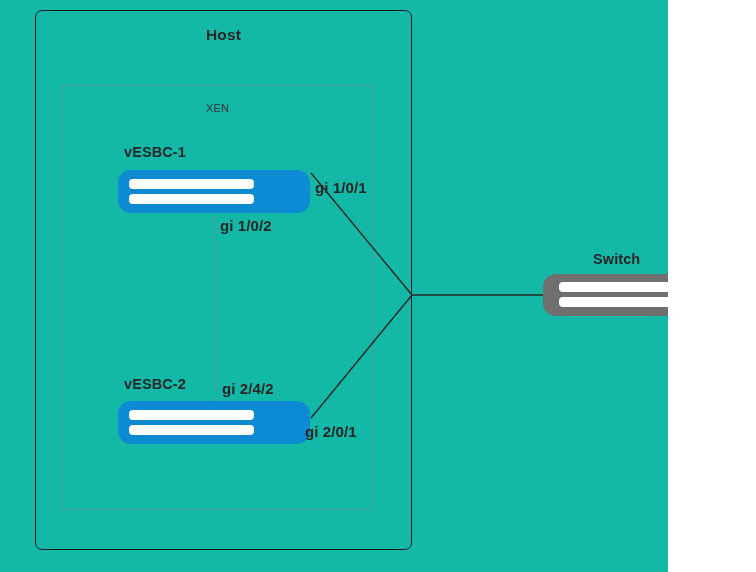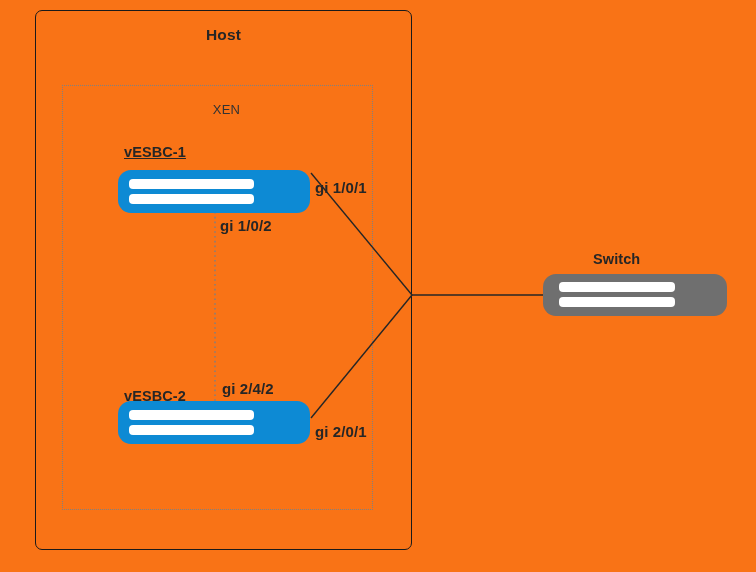--- a/index.html
+++ b/index.html
@@ -8,23 +8,23 @@
     padding: 0;
     background: #ffffff;
   }
   body {
     font-family: "Liberation Sans", sans-serif;
     -webkit-font-smoothing: antialiased;
   }
 
   #canvas {
     position: relative;
-    width: 756px;
+    width: 668px;
     height: 572px;
-    background: #f97316;
+    background: #14b8a6;
     overflow: hidden;
   }
 
   
   .host-box {
     position: absolute;
     left: 35px;
     top: 10px;
     width: 377px;
     height: 540px;
@@ -53,41 +53,41 @@
     width: 377px;
     text-align: center;
     font-size: 15.5px;
     font-weight: bold;
     color: #262626;
     letter-spacing: .2px;
   }
 
   .xen-title {
     position: absolute;
-    left: 71px;
+    left: 62px;
     top: 102px;
     width: 311px;
     text-align: center;
-    font-size: 13px;
+    font-size: 11px;
     font-weight: normal;
     color: #333333;
     letter-spacing: .2px;
   }
 
   
   .node-label {
     position: absolute;
     font-size: 14.5px;
     font-weight: bold;
     color: #262626;
     white-space: nowrap;
     letter-spacing: .1px;
   }
-  .node-label.vesbc1 { left: 124px; top: 144px; text-decoration: underline; }
-  .node-label.vesbc2 { left: 124px; top: 388px; text-align: center; }
+  .node-label.vesbc1 { left: 124px; top: 144px; }
+  .node-label.vesbc2 { left: 124px; top: 376px; text-align: center; }
   .node-label.switch { left: 552px; top: 251px; margin-left: 41px; }
 
   
   .device {
     position: absolute;
     border-radius: 13px;
     box-sizing: border-box;
   }
   .device .bar {
     position: absolute;
@@ -146,21 +146,21 @@
     position: absolute;
     font-size: 15px;
     font-weight: bold;
     color: #262626;
     white-space: nowrap;
     letter-spacing: .1px;
   }
   .port-label.p1 { left: 315px; top: 179px; }
   .port-label.p2 { left: 220px; top: 217px; text-align: right; }
   .port-label.p3 { left: 222px; top: 380px; }
-  .port-label.p4 { left: 315px; top: 423px; }
+  .port-label.p4 { left: 305px; top: 423px; }
 </style>
 </head>
 <body>
 
 <div id="canvas">
 
   <div class="host-box"></div>
   <div class="host-title">Host</div>
 
   <div class="xen-box"></div>

